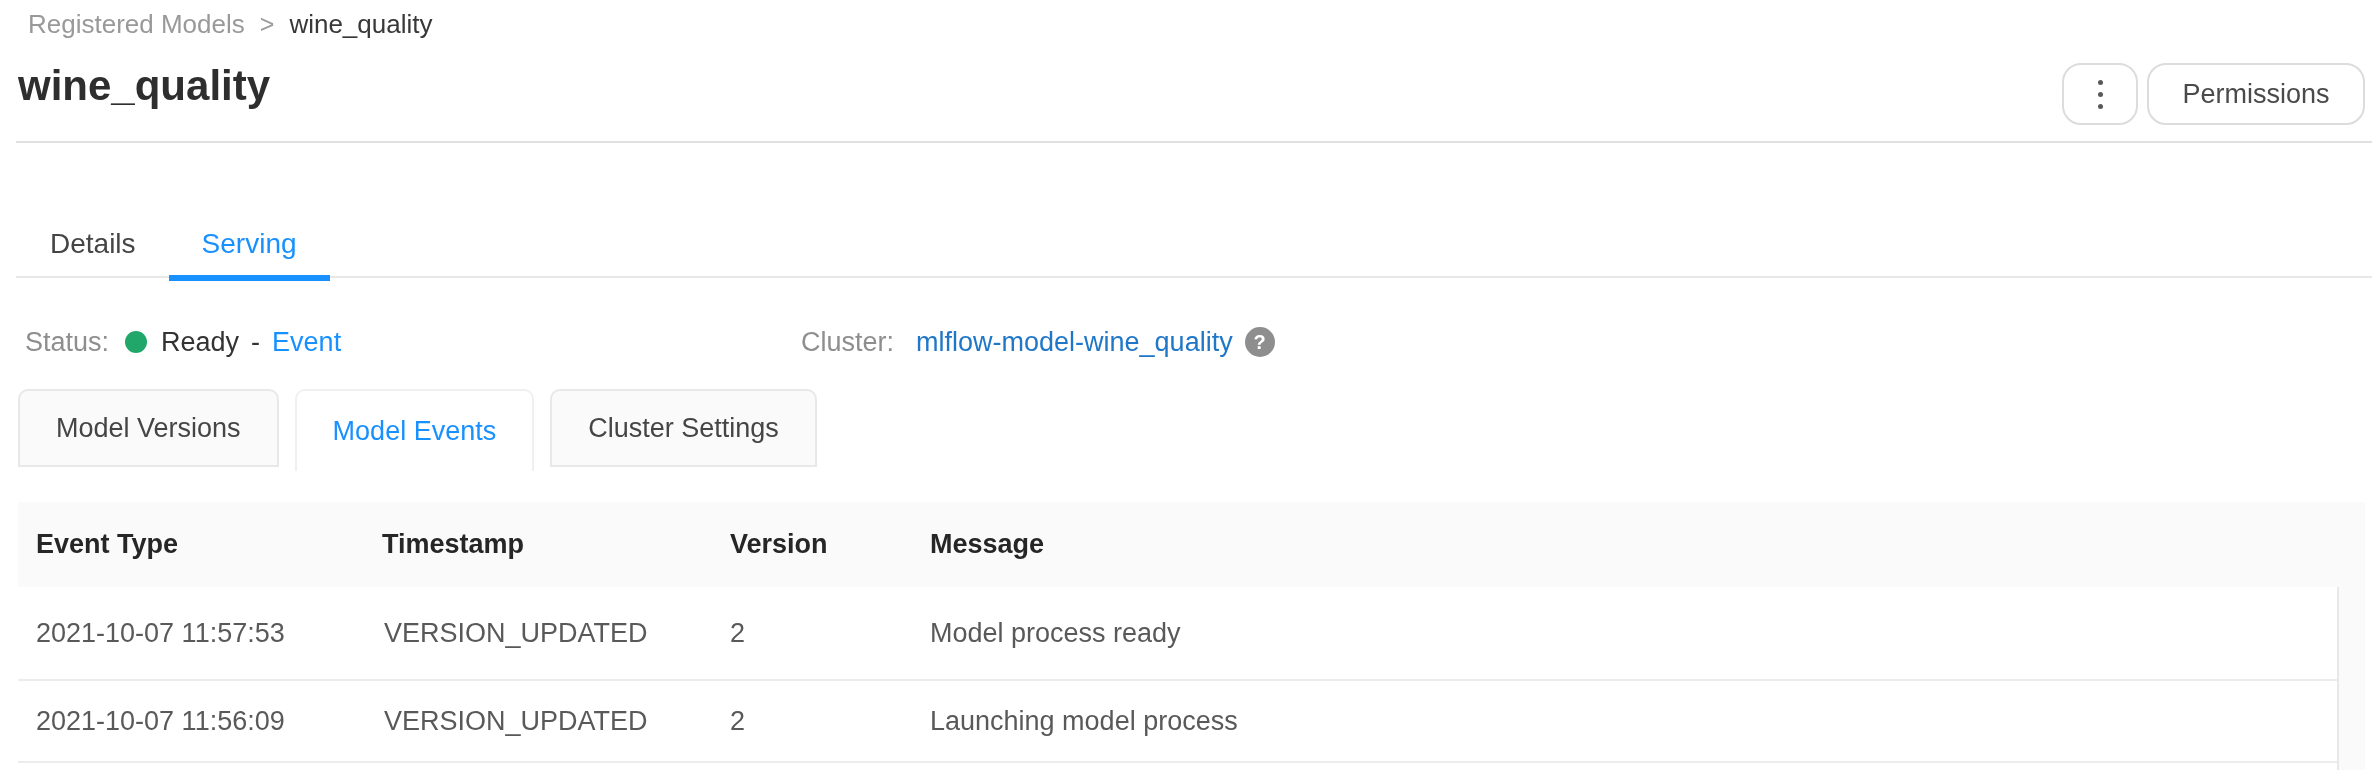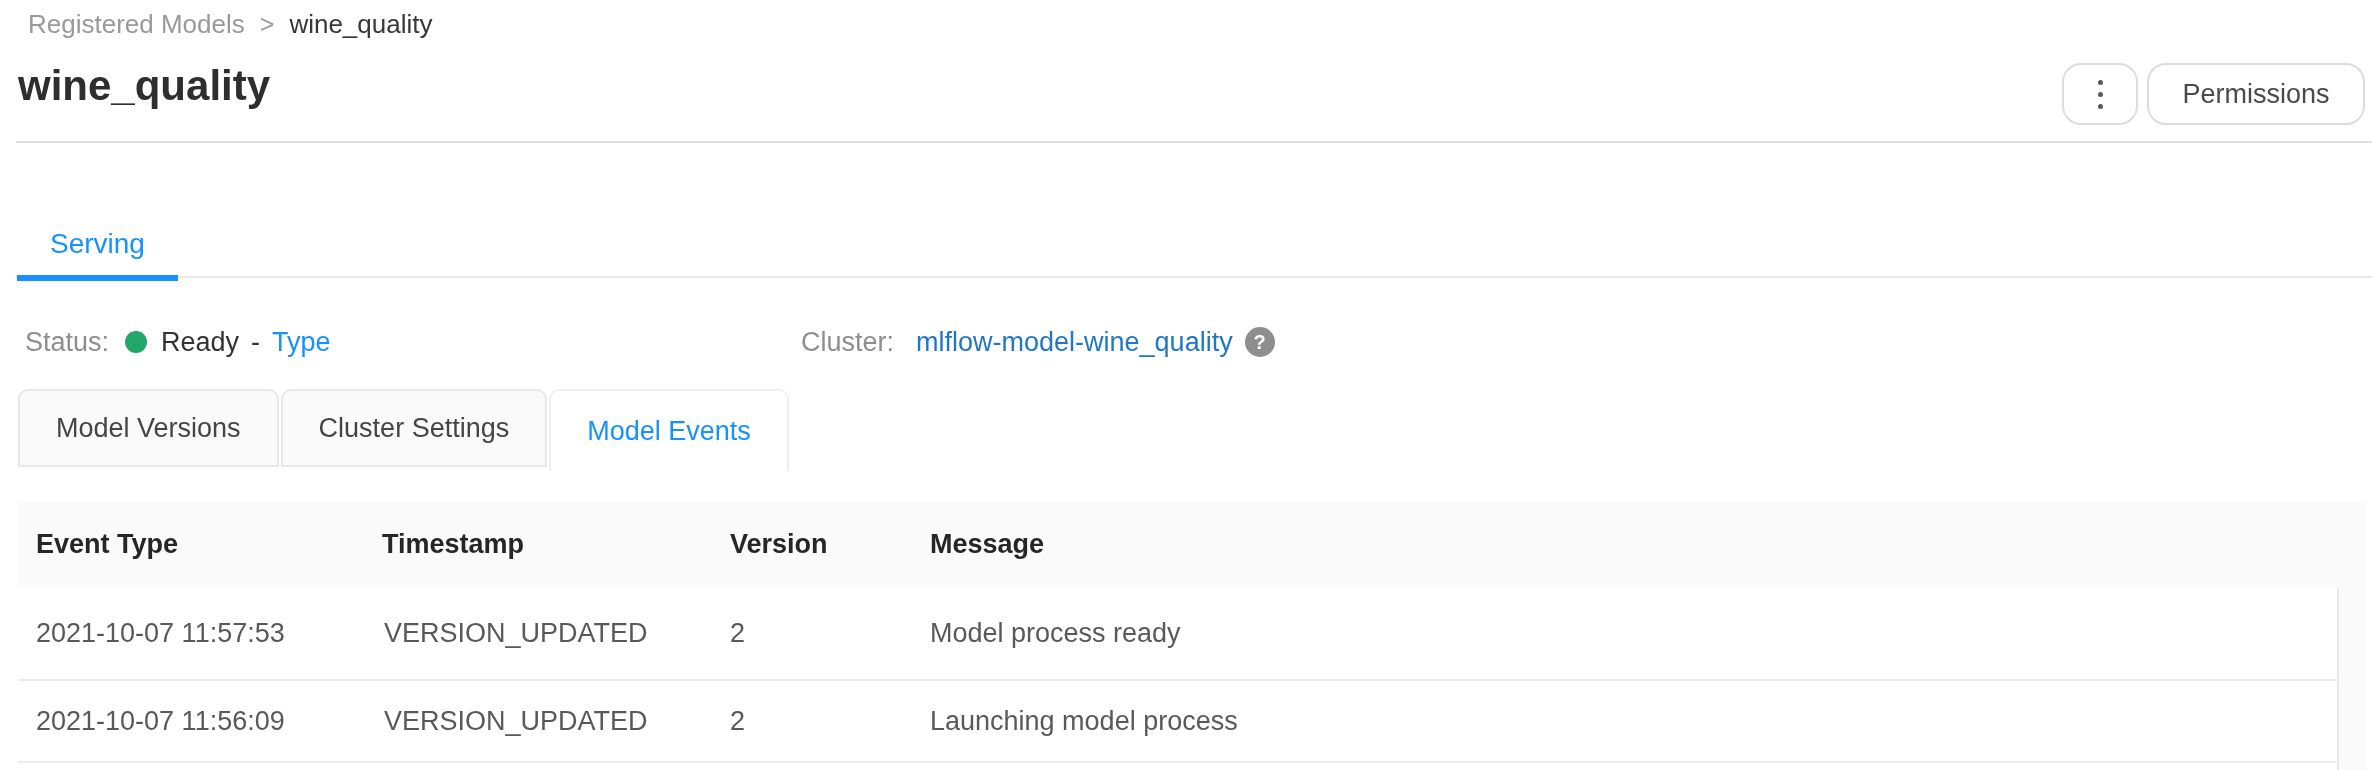--- a/index.html
+++ b/index.html
@@ -36,21 +36,21 @@
   .status-dot { width:22px; height:22px; border-radius:50%; background:#22a76a; margin-right:14px; }
   .status-text { color:#333; }
   .status-dash { color:#333; margin:0 12px; }
   .link-bright { color:#1890ff; cursor:pointer; }
   .cluster-row { position:absolute; left:801px; top:323px; height:38px; display:flex; align-items:center; font-size:27px; }
   .cluster-row .lbl { margin-right:22px; }
   .cluster-link { color:#2077c8; cursor:pointer; }
   .help-icon { width:30px; height:30px; border-radius:50%; background:#8e8e8e; color:#fff; font-size:20px; font-weight:700; display:flex; align-items:center; justify-content:center; margin-left:12px; cursor:pointer; }
 
   
-  .sub-tabs { position:absolute; left:18px; top:389px; display:flex; gap:2px; z-index:2; }
+  .sub-tabs { position:absolute; left:18px; top:389px; display:flex; gap:16px; z-index:2; }
   .sub-tab { height:78px; padding:0 36px; display:flex; align-items:center; font-size:27px; color:#454545; background:#fafafa; border:2px solid #e8e8e8; border-radius:10px 10px 0 0; cursor:pointer; }
   .sub-tab.active { background:#fff; color:#1890ff; border-color:#f0f0f0; border-bottom:none; height:82px; font-weight:500; }
 
   
   .events-table { position:absolute; left:18px; top:502px; width:2347px; bottom:0; }
   .thead { display:flex; align-items:center; height:85px; background:#fafafa; font-size:27px; font-weight:700; color:#262626; }
   .th, .td { padding-left:18px; flex-shrink:0; white-space:nowrap; overflow:hidden; }
   .c1 { width:348px; } .c2 { width:346px; } .c3 { width:200px; } .c4 { flex:1; }
   .tbody-wrap { position:relative; height:183px; }
   .tbody { margin-right:28px; }
@@ -79,41 +79,42 @@
           <i></i>
         </span>
     </div>
     <div class="btn btn-permissions">Permissions</div>
   </div>
 
   <div class="title-divider"></div>
 
   <div class="tabs-baseline"></div>
   <div class="main-tabs">
+    <div class="main-tab">Details</div>
     <div class="main-tab active">Serving</div>
   </div>
 
   <div class="status-row">
     <span class="lbl">Status:</span>
     <span class="status-dot"></span>
     <span class="status-text">Ready</span>
     <span class="status-dash">-</span>
-    <span class="link-bright">Type</span>
+    <span class="link-bright">Event</span>
   </div>
 
   <div class="cluster-row">
     <span class="lbl">Cluster:</span>
     <span class="cluster-link">mlflow-model-wine_quality</span>
     <span class="help-icon">?</span>
   </div>
 
   <div class="sub-tabs">
     <div class="sub-tab">Model Versions</div>
+    <div class="sub-tab active">Model Events</div>
     <div class="sub-tab">Cluster Settings</div>
-    <div class="sub-tab active">Model Events</div>
   </div>
 
   <div class="events-table">
     <div class="thead">
       <div class="th c2">Event Type</div>
       <div class="th c1">Timestamp</div>
       <div class="th c3">Version</div>
       <div class="th c4">Message</div>
     </div>
     <div class="tbody-wrap">

